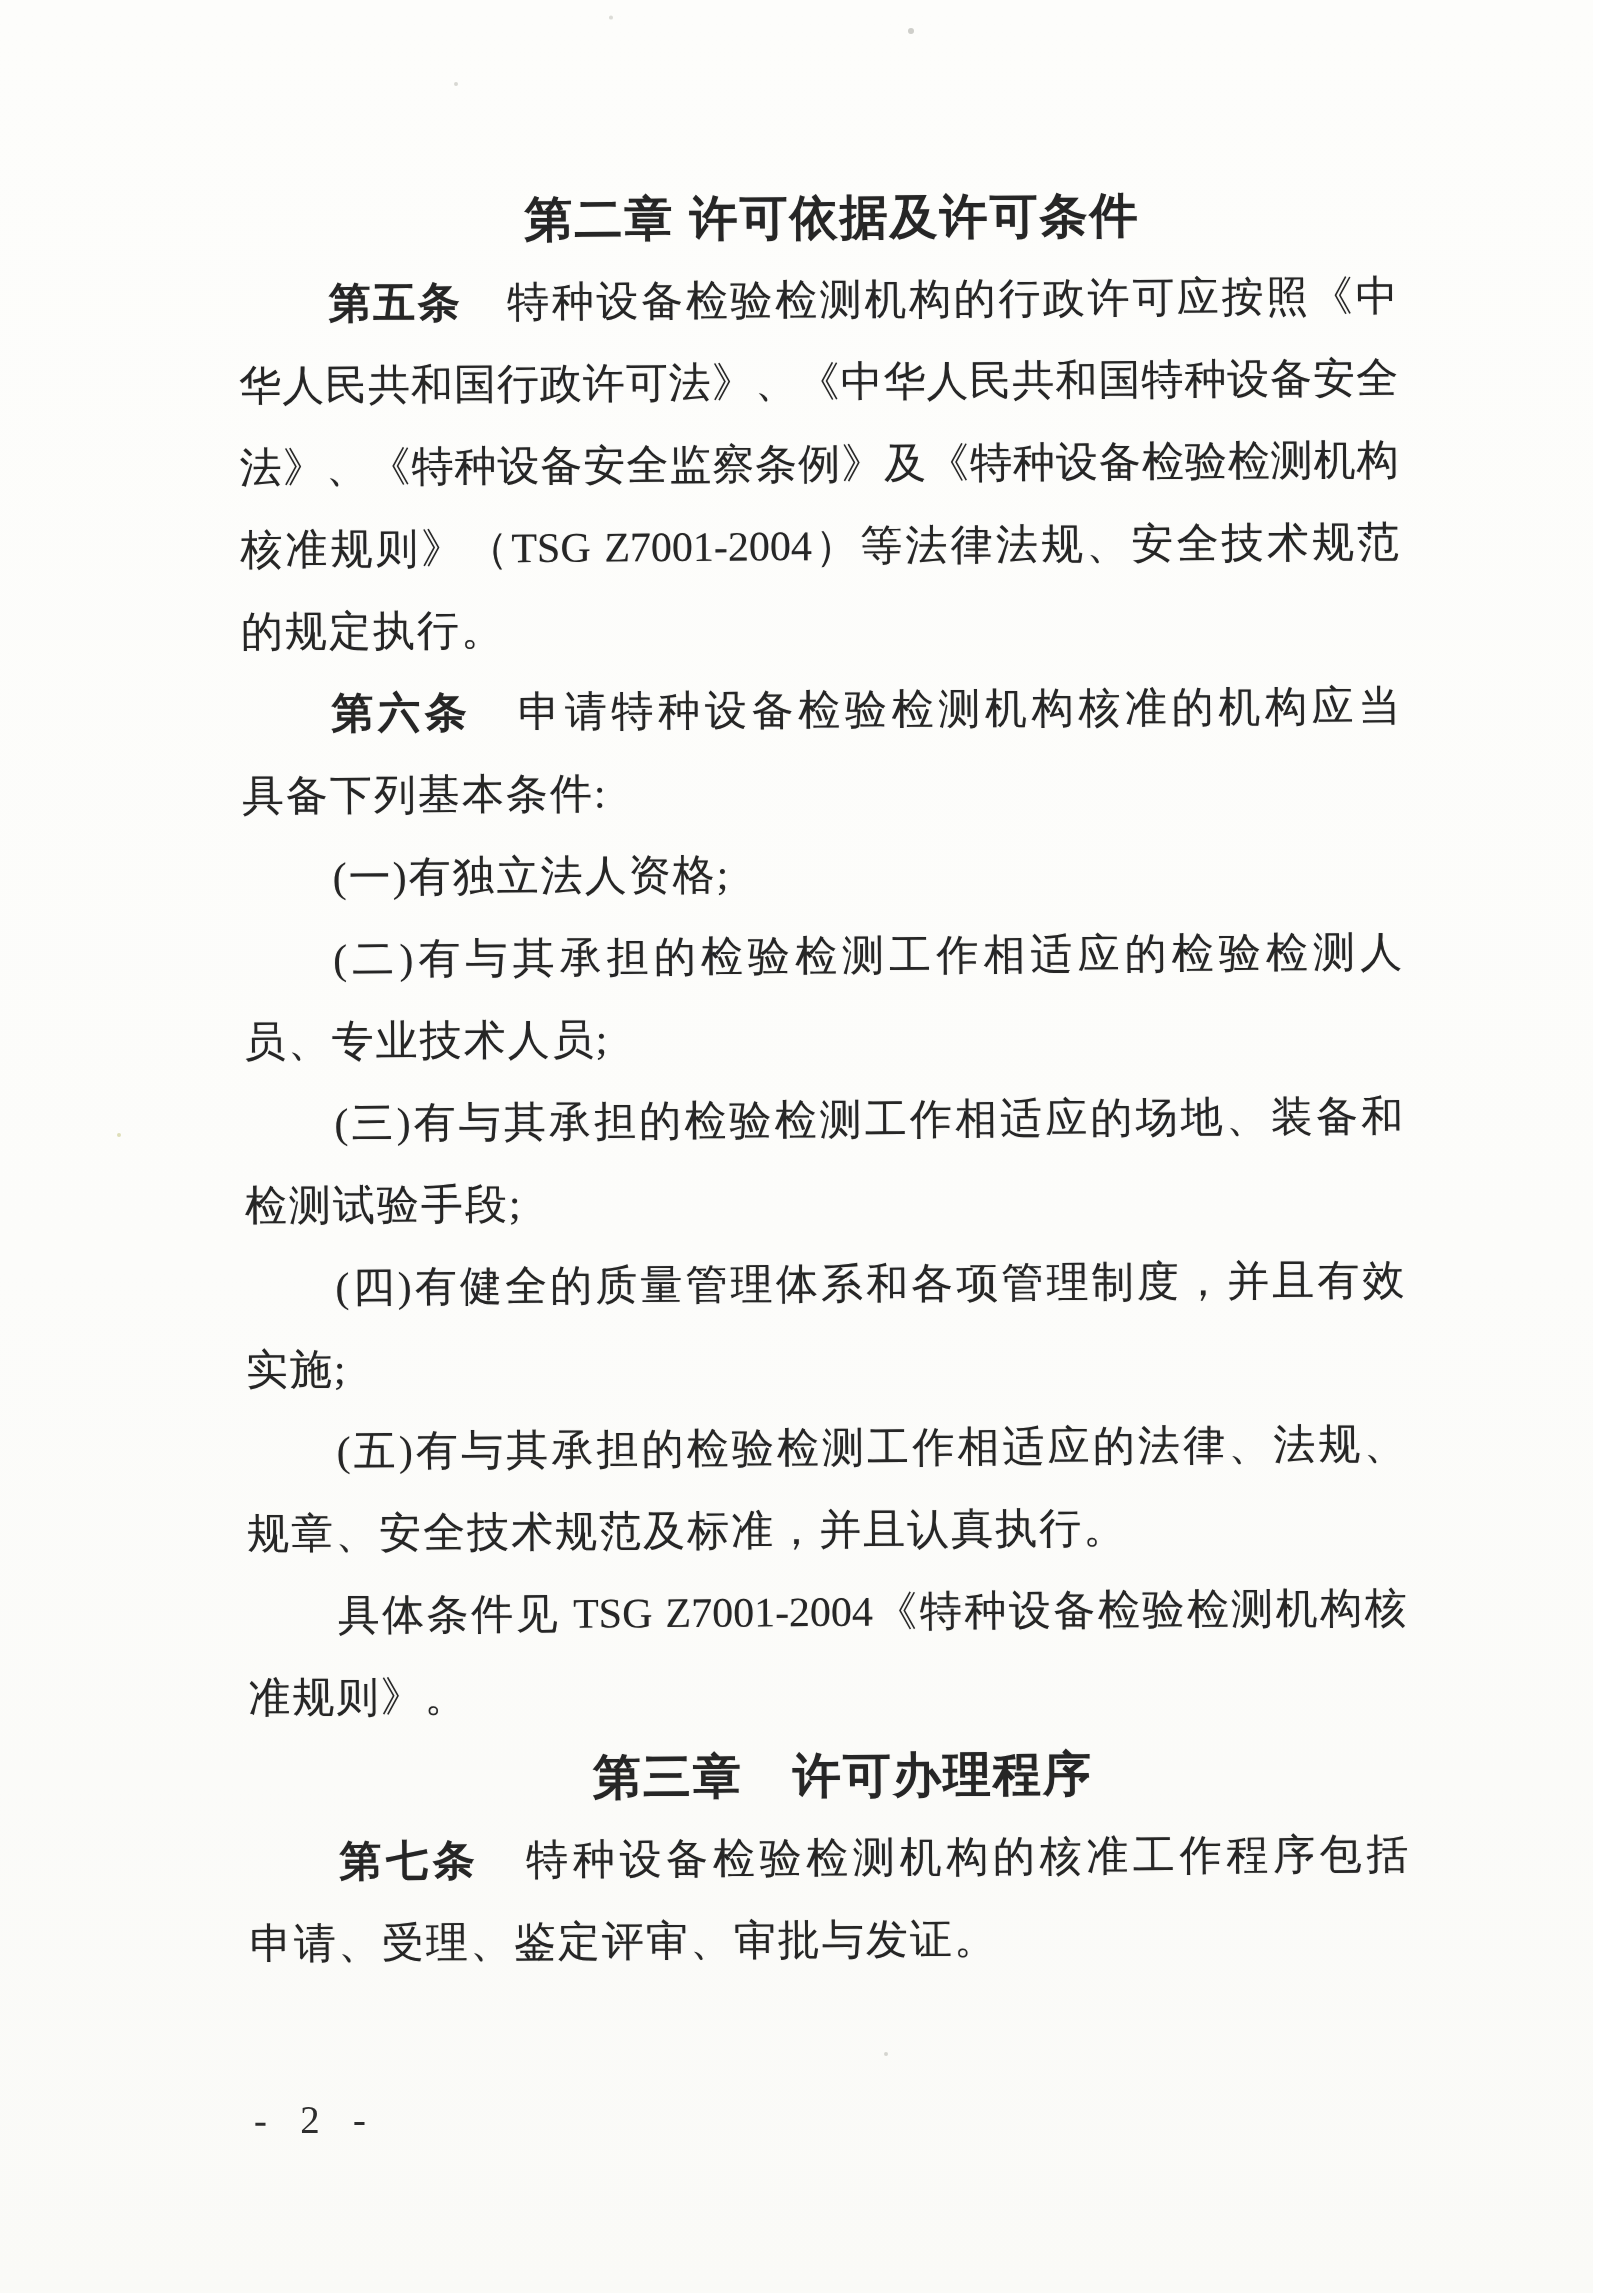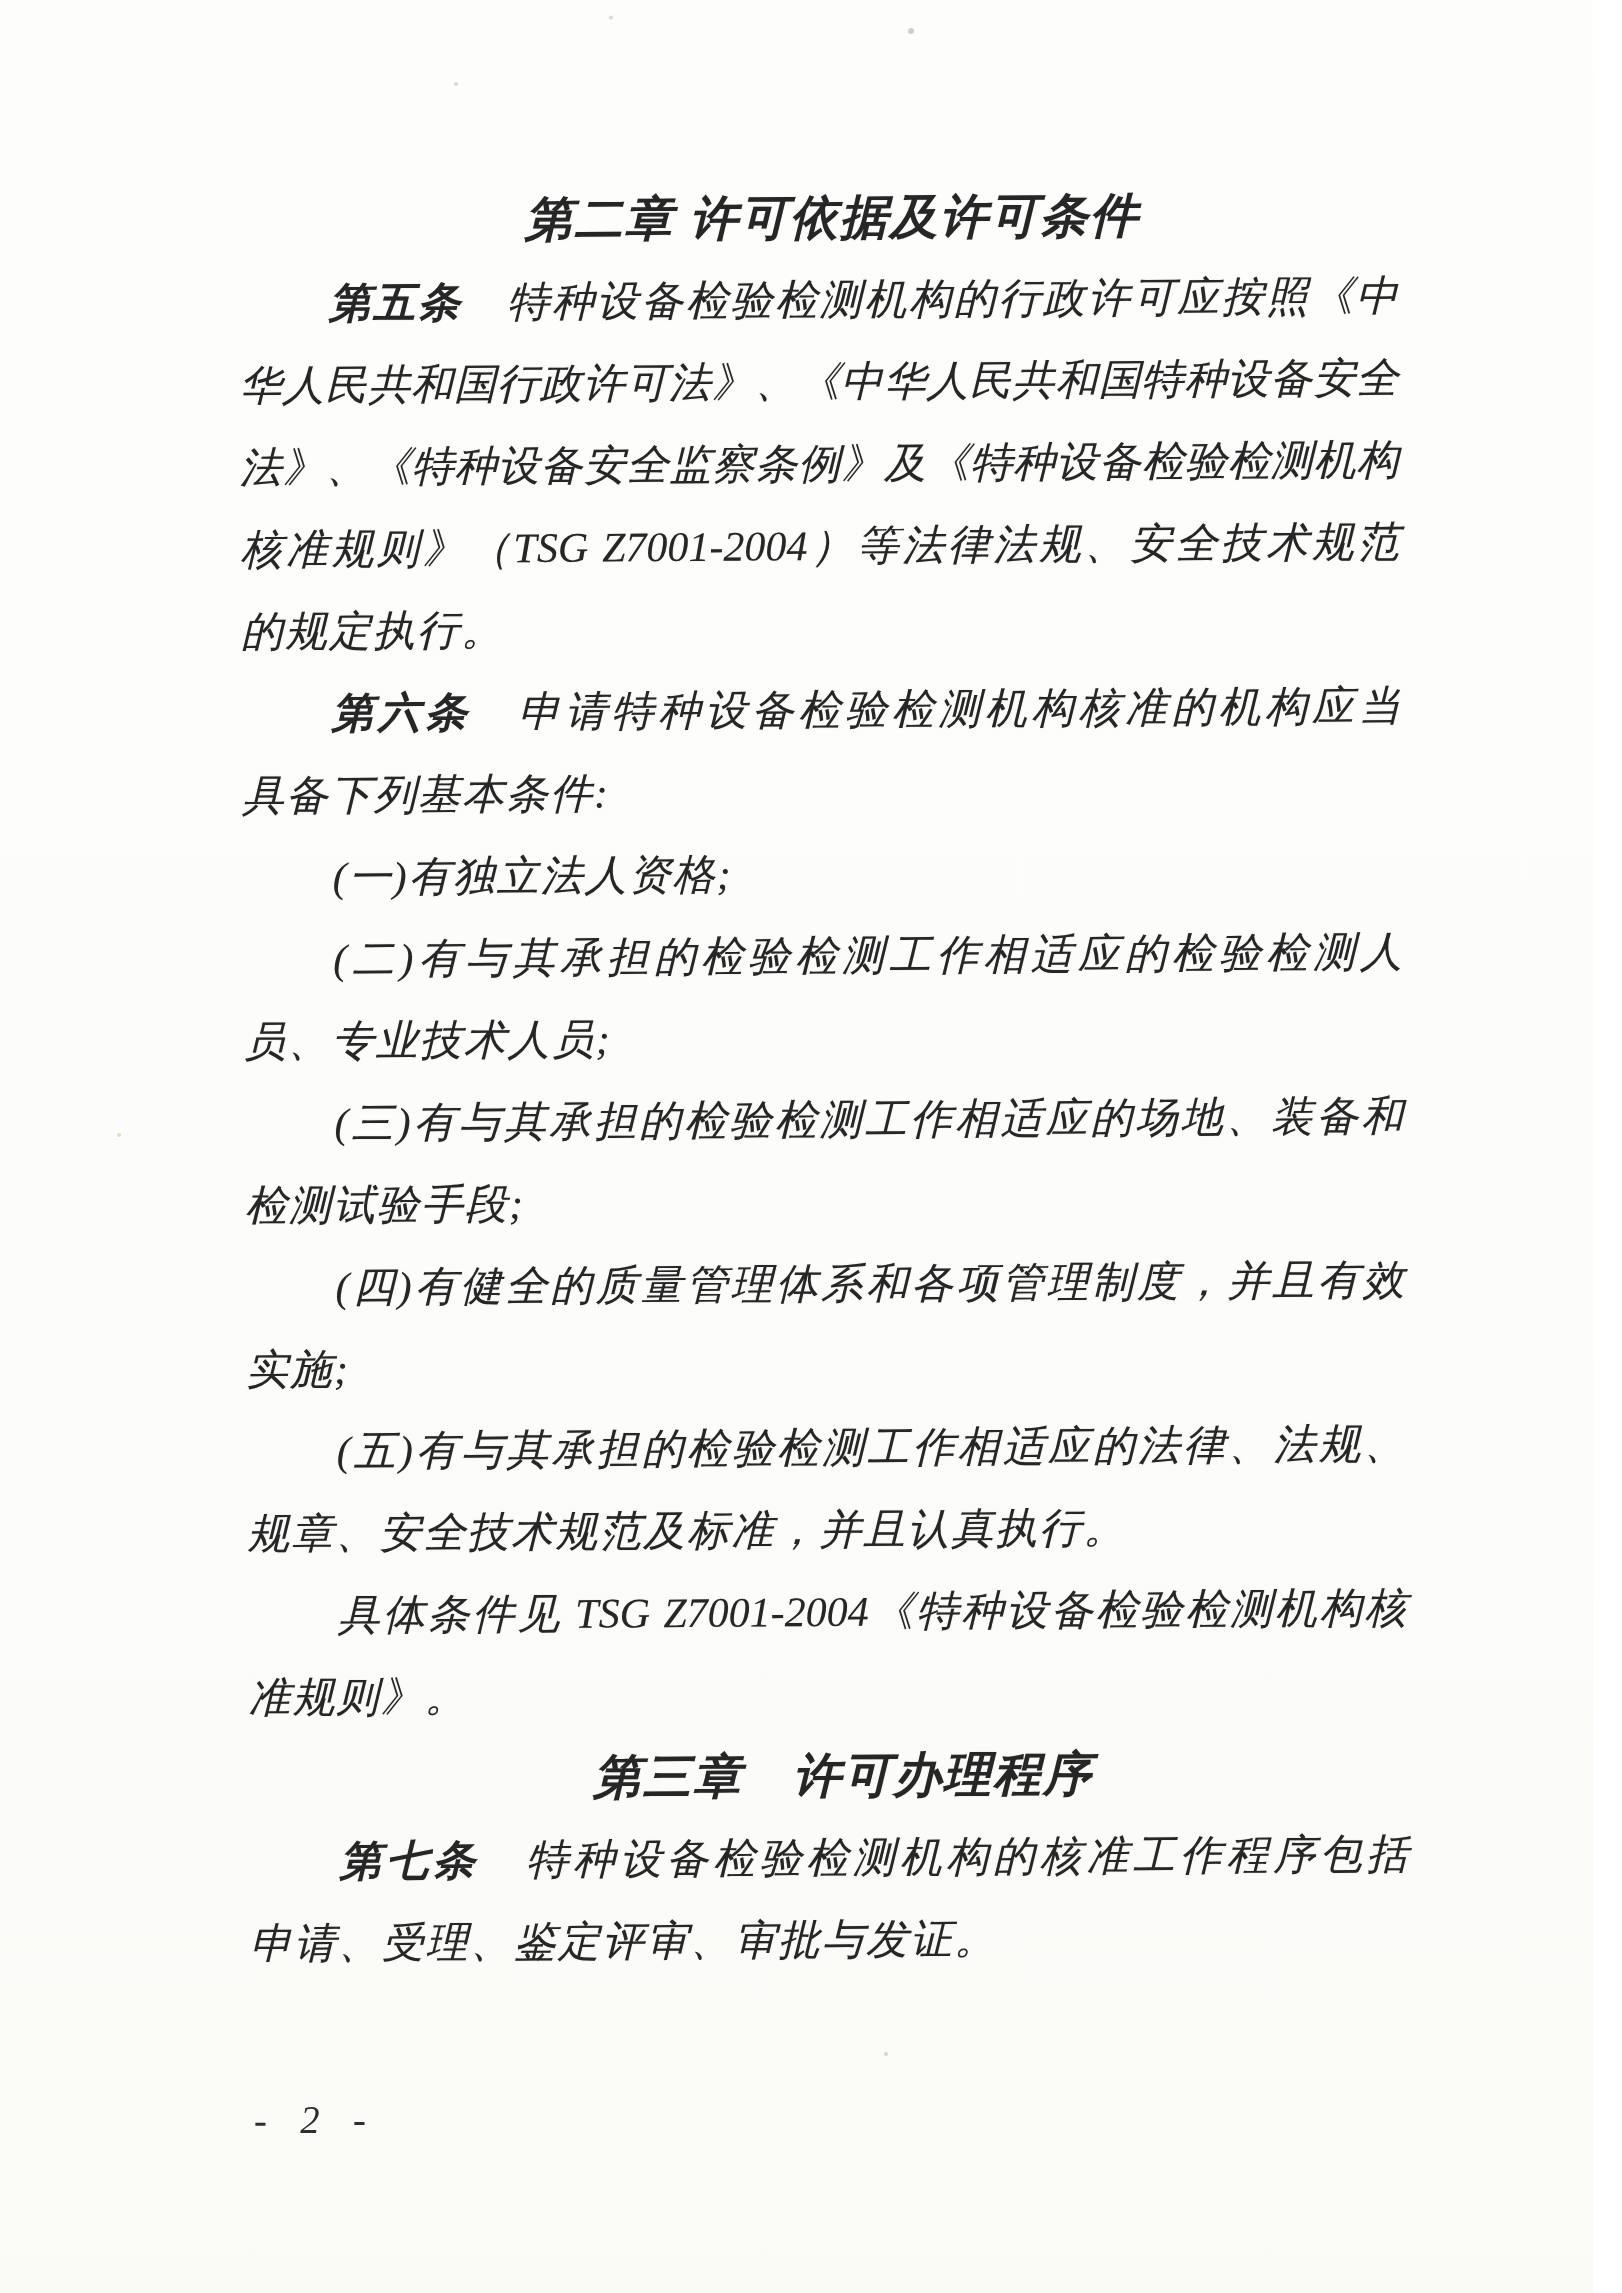--- a/index.html
+++ b/index.html
@@ -7,21 +7,20 @@
     padding: 0;
   }
   .page {
     position: relative;
     width: 1593px;
     height: 2294px;
     overflow: hidden;
     background: linear-gradient(180deg, #fdfdfb 0%, #fcfcfa 55%, #fafaf7 100%);
     font-family: "Liberation Serif", "DejaVu Serif", serif;
     color: #262626;
-    font-style: italic;
   }
   
   .body-block {
     position: absolute;
     left: 244px;
     top: 177px;
     width: 1159px;
     transform: rotate(-0.4deg);
     transform-origin: 50% 50%;
   }

